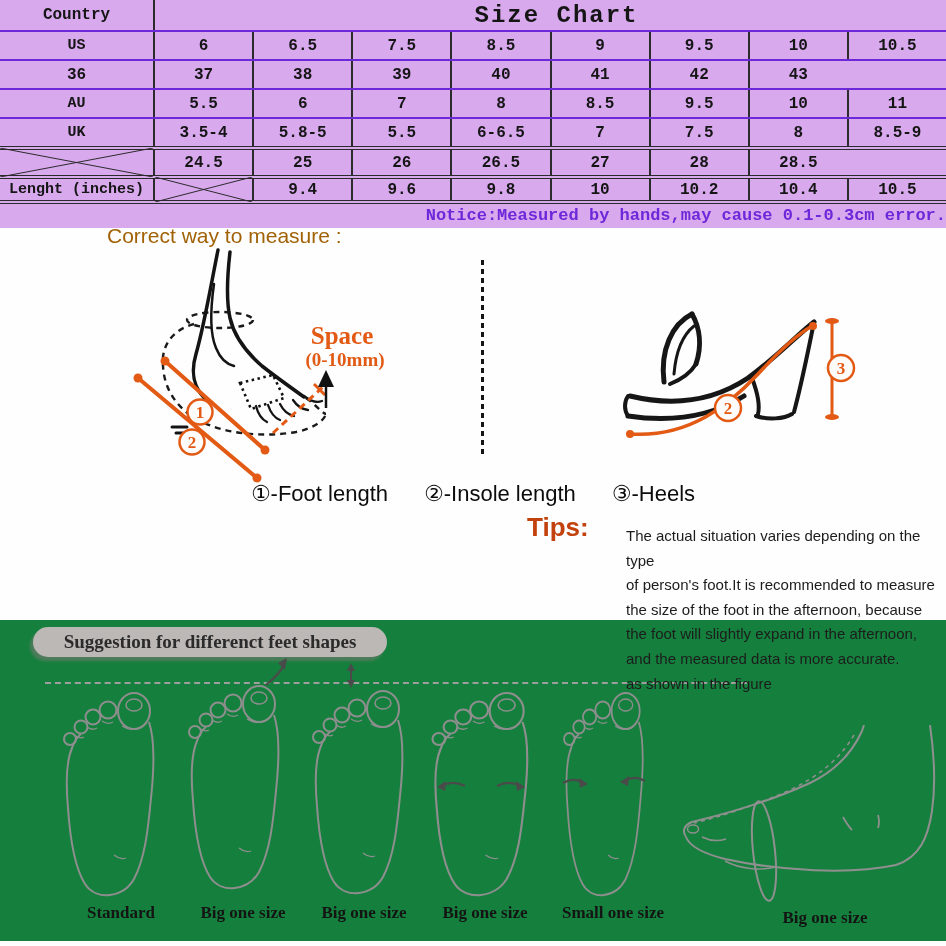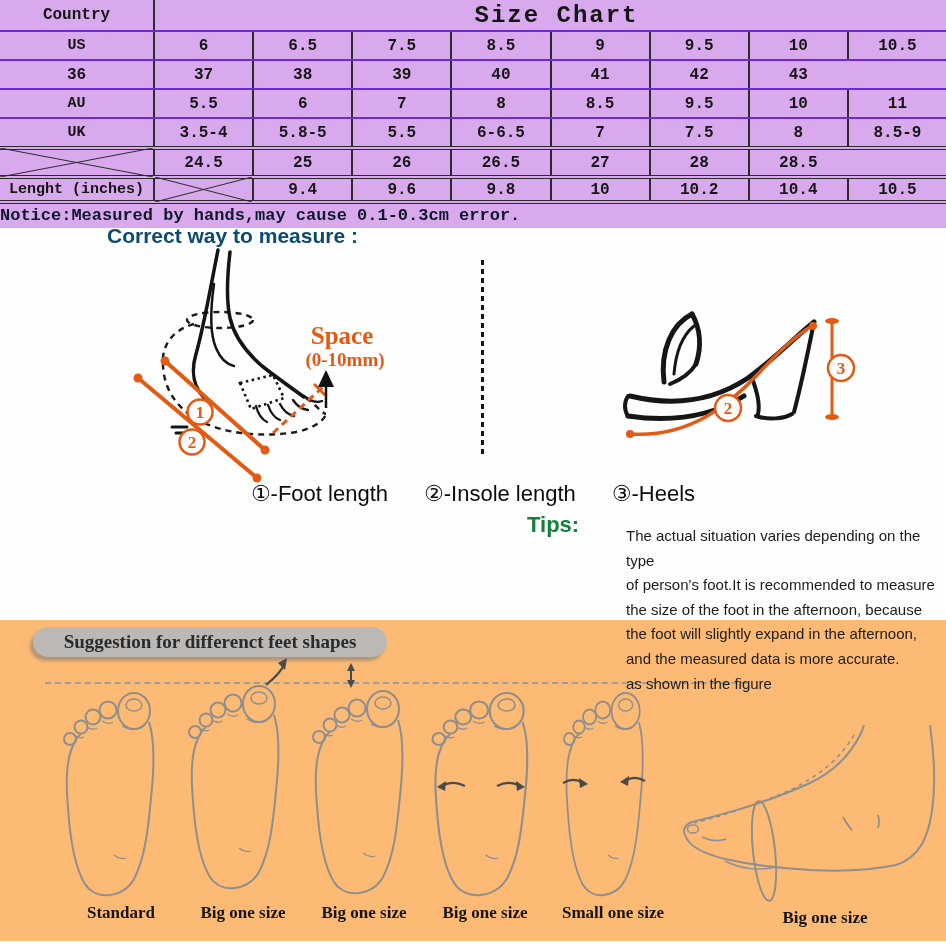--- a/index.html
+++ b/index.html
@@ -13,37 +13,37 @@
   .trow.dbl{border-top:4px double #2b2b2b;}
   .trow.last{border-bottom:4px double #2b2b2b;}
   .cell{display:flex;align-items:center;justify-content:center;position:relative;
         font-family:"Liberation Mono","DejaVu Sans Mono",monospace;font-weight:bold;
         font-size:16px;color:#151515;box-sizing:border-box;overflow:visible;}
   .cell + .cell{border-left:2px solid #2b2b2b;}
   .cell.label{font-size:15px;letter-spacing:0;}
   .title-cell{font-size:24px;letter-spacing:2px;padding-left:12px;}
   .corner{font-size:16px;}
   .crossed svg{position:absolute;left:0;top:-2px;width:100%;height:calc(100% + 4px);}
-  .notice-bar{height:24px;line-height:24px;text-align:left;
+  .notice-bar{height:24px;line-height:24px;text-align:right;
         font-family:"Liberation Mono","DejaVu Sans Mono",monospace;font-weight:bold;
-        font-size:17px;color:#0f172a;}
+        font-size:17px;color:#6d28d9;}
 
   
-  .measure-heading{position:absolute;left:107px;top:224px;font-size:21px;color:#0c4a6e;font-weight:bold;}
+  .measure-heading{position:absolute;left:107px;top:224px;font-size:21px;color:#a16207;}
   .measure-svg{position:absolute;left:110px;top:248px;}
   .divider-dashed-v{position:absolute;left:481px;top:260px;width:3px;height:198px;
         background:repeating-linear-gradient(180deg,#141414 0 5px,transparent 5px 9px);}
   .heel-svg{position:absolute;left:600px;top:286px;}
   .legend{position:absolute;left:0;top:481px;width:946px;text-align:center;font-size:22px;color:#0c0c0c;}
   .legend span{margin:0 18px;}
-  .tips-label{position:absolute;left:527px;top:512px;font-size:22px;font-weight:800;color:#15803d;}
+  .tips-label{position:absolute;left:527px;top:512px;font-size:26px;font-weight:800;color:#c2410c;}
   .tips-text{position:absolute;left:626px;top:524px;width:322px;font-size:15px;line-height:24.6px;color:#1c1c1c;z-index:3;}
 
   
-  .bottom-section{position:absolute;left:0;top:620px;width:946px;height:326px;background:#fdba74;}
+  .bottom-section{position:absolute;left:0;top:620px;width:946px;height:326px;background:#15803d;}
   .badge{position:absolute;left:33px;top:7px;width:354px;height:30px;border-radius:15px;
         background:#bcb8b5;box-shadow:-3px 4px 3px rgba(125,120,117,.55);
         text-align:center;line-height:30px;font-family:"Liberation Serif","DejaVu Serif",serif;
         font-weight:bold;font-size:19px;color:#2b2b2b;}
   .hline-dashed{position:absolute;left:45px;top:62px;width:702px;height:0;border-top:2px dashed #9e9e9e;}
   .foot{position:absolute;top:48px;}
   .foot-label{position:absolute;top:283px;font-family:"Liberation Serif","DejaVu Serif",serif;
         font-weight:bold;font-size:17px;color:#141414;text-align:center;}
   svg{display:block;}
 </style>

